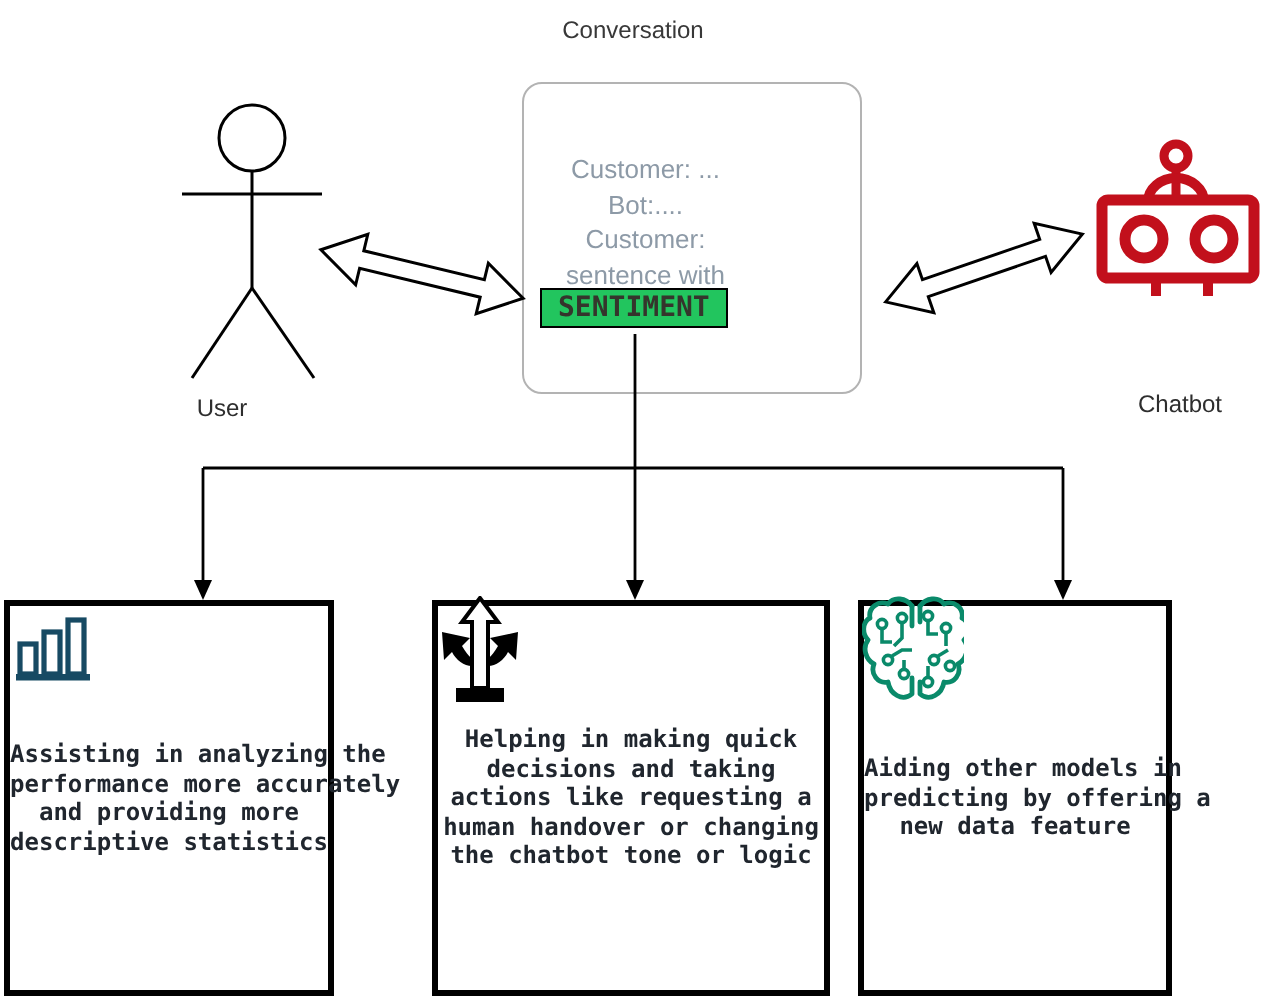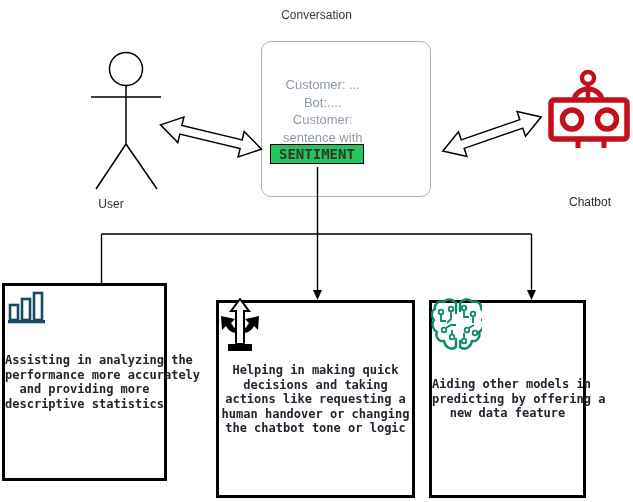--- a/index.html
+++ b/index.html
@@ -85,21 +85,21 @@
       <line x1="101.5" y1="234" x2="101.5" y2="291"></line>
       <line x1="531.5" y1="234" x2="531.5" y2="291"></line>
     </g>
     <g fill="#000">
       <polygon points="101.5,300 97,290 106,290"></polygon>
       <polygon points="317.5,300 313,290 322,290"></polygon>
       <polygon points="531.5,300 527,290 536,290"></polygon>
     </g>
   </svg>
 
-  <div class="abs benefit" style="left:2px;top:283px;width:165px;height:198px;">
+  <div class="abs benefit" style="left:2px;top:300px;width:165px;height:198px;">
     <svg class="benefit-icon" style="left:3px;top:5px;" width="38" height="33" viewBox="0 0 38 33">
       <g stroke="#174a63" fill="#fff">
         <rect x="2" y="14" width="8" height="15" stroke-width="2.6"></rect>
         <rect x="14" y="8" width="8" height="21" stroke-width="2.6"></rect>
         <rect x="26" y="2" width="8" height="27" stroke-width="2.6"></rect>
         <line x1="0" y1="30.6" x2="37" y2="30.6" stroke-width="3.2"></line>
       </g>
     </svg>
     <div class="benefit-text">Assisting in analyzing the
 performance more accurately

